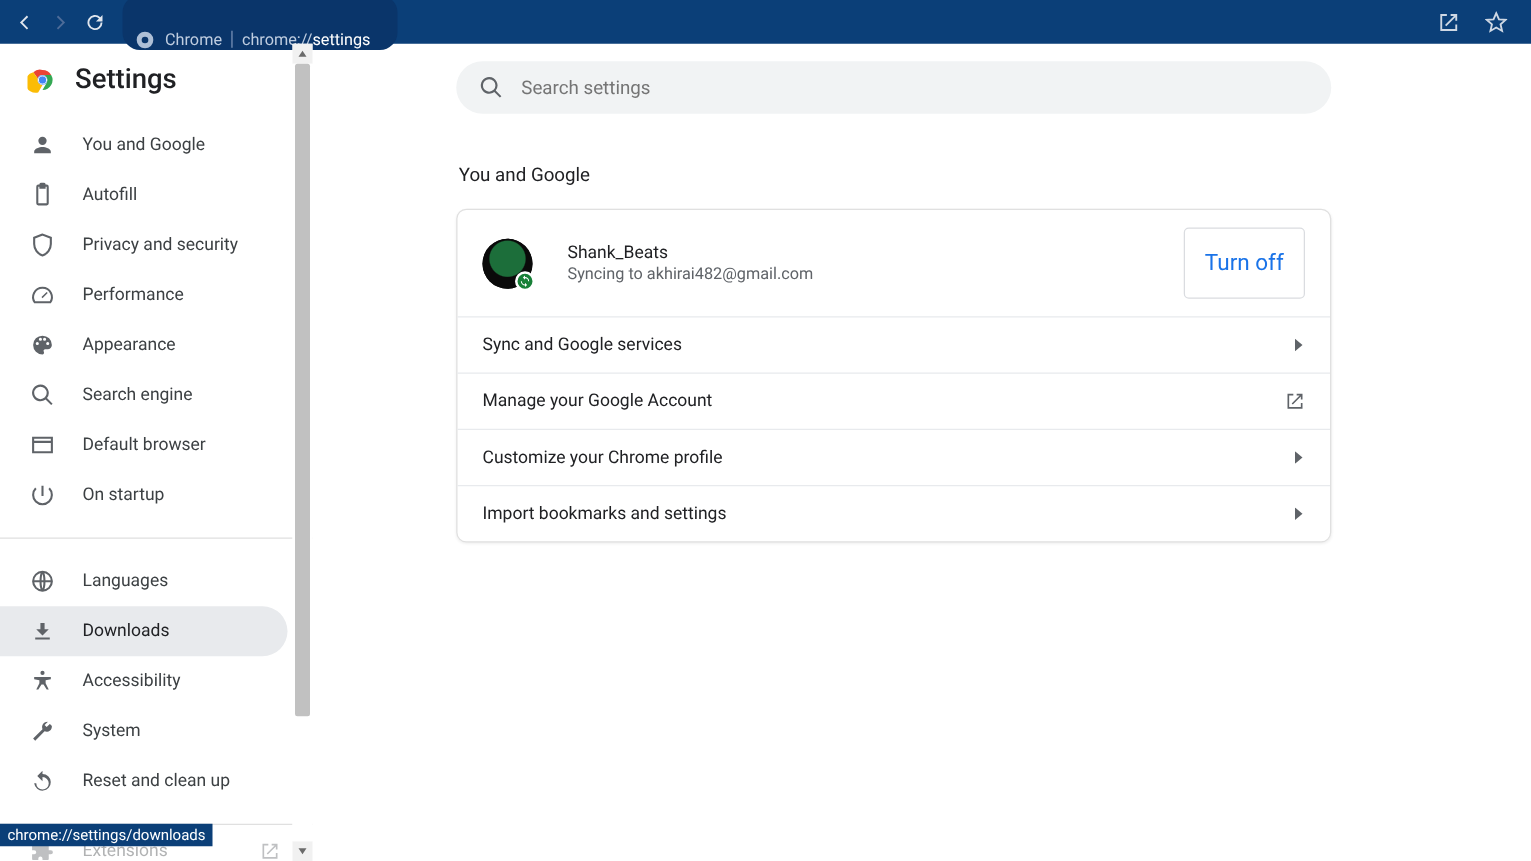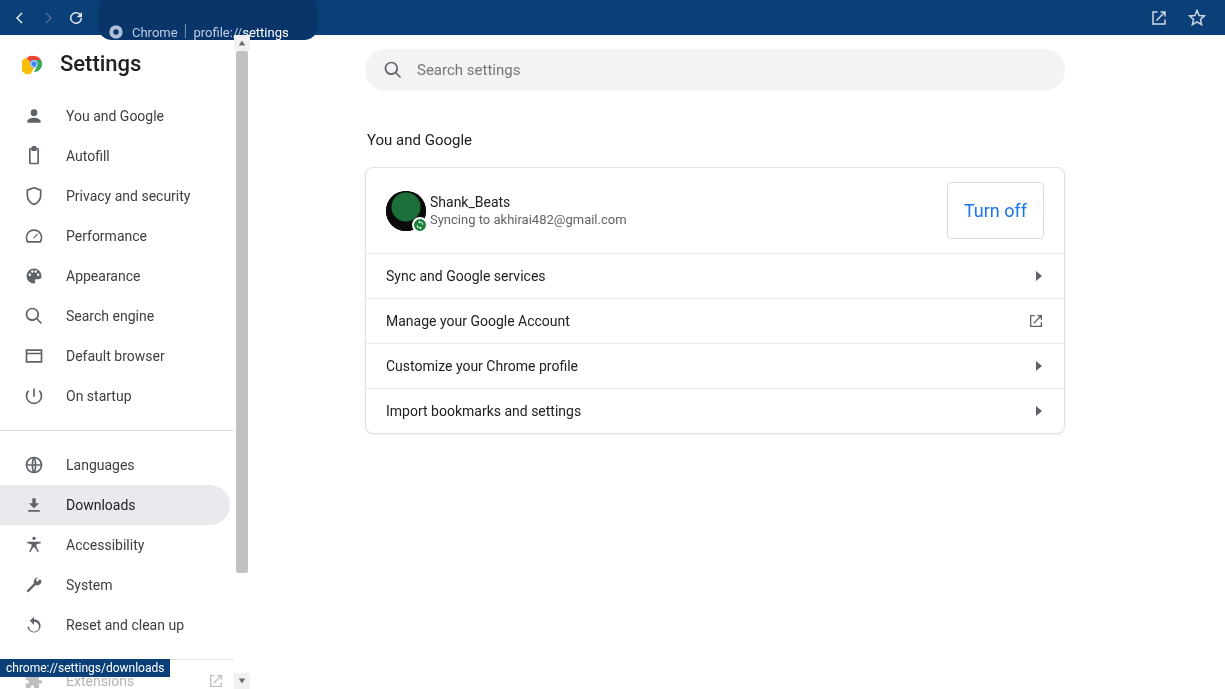--- a/index.html
+++ b/index.html
@@ -48,21 +48,21 @@
   .search-wrap input { border:none; background:transparent; outline:none; font-size:15px; color:#5f6368; flex:1; }
 
   .section-title { font-size:15px; color:#202124; margin-bottom:18px; margin-left:2px; }
 
   .card { border:1px solid #e0e0e0; border-radius:8px; background:#fff; box-shadow: 0 1px 2px rgba(60,64,67,.08); }
   .card-row { display:flex; align-items:center; padding:14px 20px; border-top:1px solid #e8eaed; cursor:pointer; }
   .card-row:first-child { border-top:none; }
   .row-text { flex:1; font-size:14px; color:#202124; }
   .row-arrow { width:10px; height:10px; fill:#5f6368; }
 
-  .profile-row { display:flex; align-items:center; padding:14px 20px; gap:4px; }
+  .profile-row { display:flex; align-items:center; padding:14px 20px; gap:28px; }
   .avatar { width:40px; height:40px; border-radius:50%; background:#0b0b0b; position:relative; overflow:visible; }
   .avatar-inner { width:40px; height:40px; border-radius:50%; background: radial-gradient(circle at 50% 40%, #1c6e3a 0 14px, #0a0a0a 15px); display:flex; align-items:center; justify-content:center; }
   .avatar-badge { position:absolute; right:-2px; bottom:-2px; width:16px; height:16px; border-radius:50%; background:#188038; border:2px solid #fff; display:flex; align-items:center; justify-content:center; }
   .avatar-badge svg { width:10px; height:10px; fill:#fff; }
   .profile-text { flex:1; }
   .profile-name { font-size:14px; color:#202124; }
   .profile-sync { font-size:13px; color:#5f6368; margin-top:2px; }
   .turnoff-btn { border:1px solid #dadce0; background:#fff; color:#1a73e8; font-size:18px; padding:17px 16px; border-radius:4px; cursor:pointer; }
 
   .ext-icon { width:16px; height:16px; fill:#5f6368; }
@@ -88,21 +88,21 @@
         <path d="M17.65 6.35A8 8 0 1 0 20 12h-2a6 6 0 1 1-1.76-4.24L13 11h7V4z"></path>
       </svg>
   </div>
   <div class="url-pill">
     <svg class="chromeball" viewBox="0 0 24 24">
         <circle cx="12" cy="12" r="10"></circle>
         <circle cx="12" cy="12" r="4" fill="#0a356a"></circle>
       </svg>
     <span class="url-label">Chrome</span>
     <span class="url-sep">|</span>
-    <span class="url-label">profile://</span>
+    <span class="url-label">chrome://</span>
       <span class="url-label url-bold">settings</span>
   </div>
   <div class="bar-spacer"></div>
   <div class="bar-right">
     <div class="nav-btn">
       <svg viewBox="0 0 24 24">
           <path d="M14 3v2h3.59L8 14.59 9.41 16 19 6.41V10h2V3z"></path>
           <path d="M5 5h5V3H3v18h18v-7h-2v5H5z"></path>
         </svg>
     </div>

